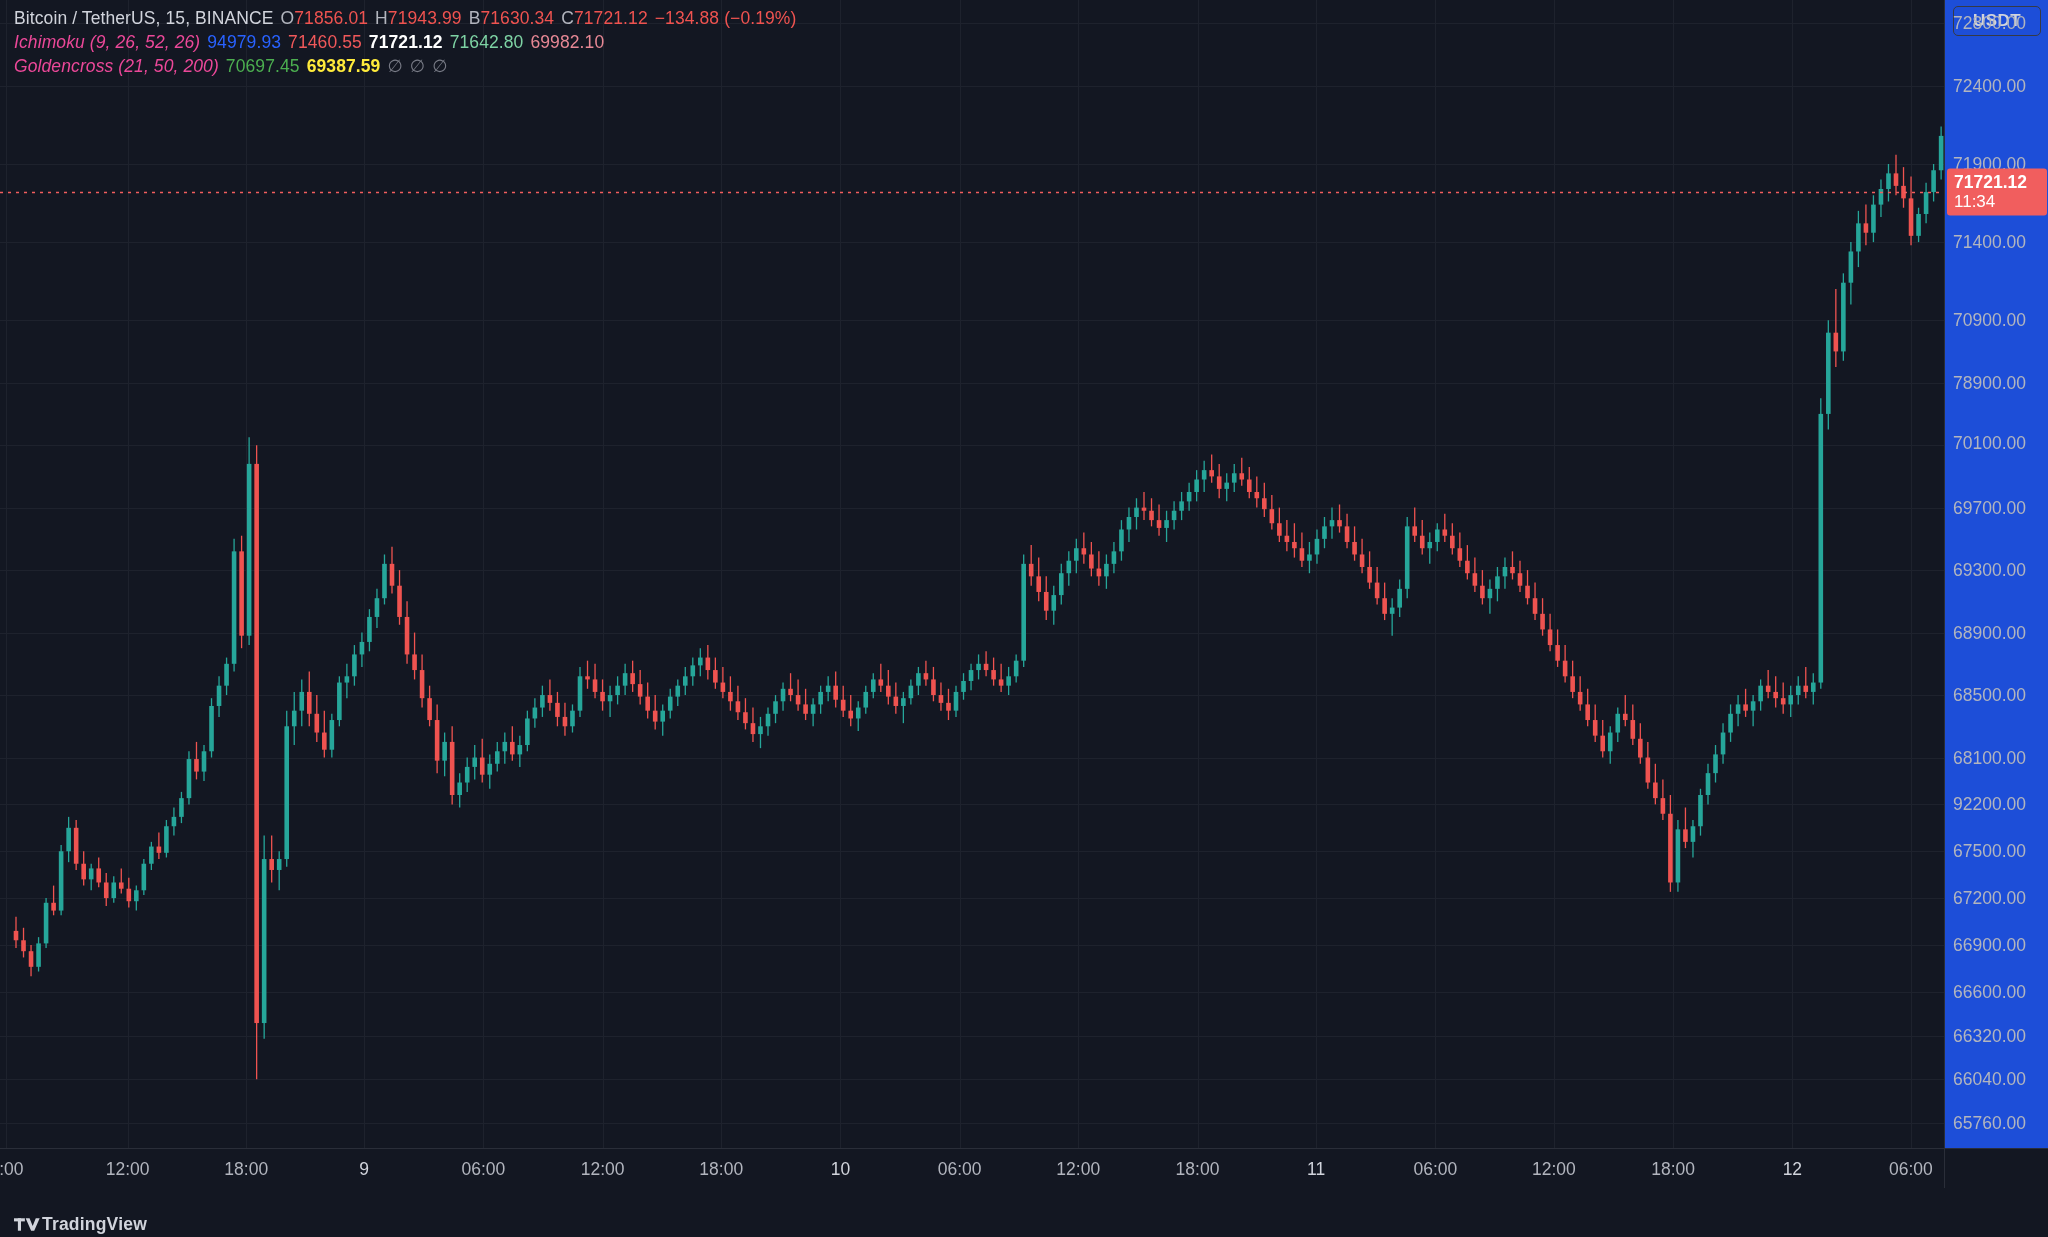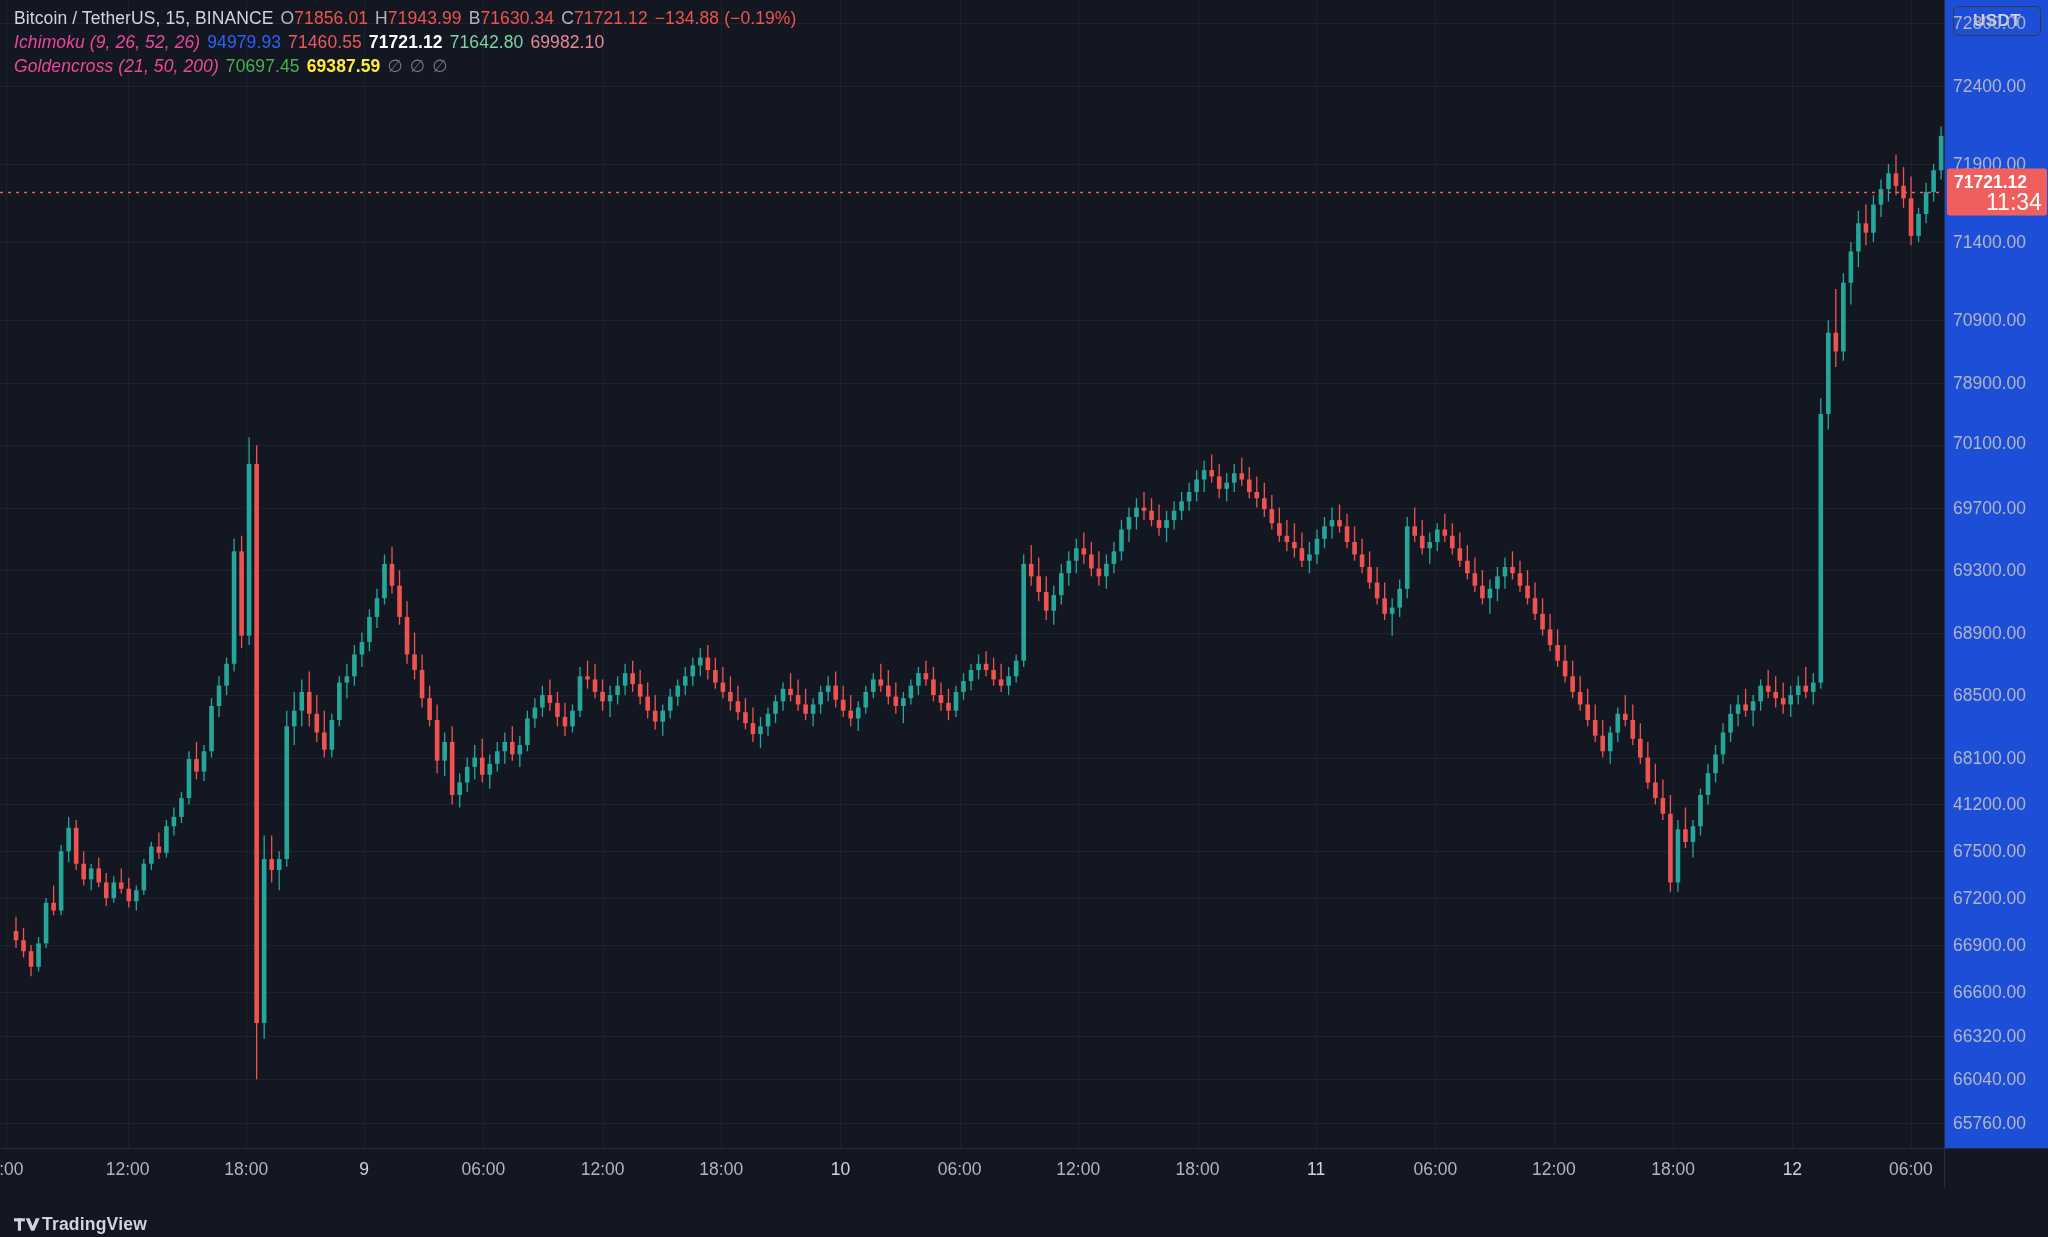--- a/index.html
+++ b/index.html
@@ -99,23 +99,22 @@
   #current-price-tag .cp-price {
     display:block;
     color:#ffffff;
     font-size:17.5px;
     font-weight:bold;
     line-height:20px;
   }
   #current-price-tag .cp-time {
     display:block;
     color:#ffffff;
-    font-size:23px;
+    font-size:17px;
     line-height:20px;
-    margin-left:32px;
   }
 
   
   #time-axis {
     position:absolute;
     left:0; top:1148px;
     width:2048px; height:40px;
     background:#131722;
     border-top:1px solid #2a2e39;
   }
@@ -773,21 +772,21 @@
         <div class="price-tick" style="top: 164px;">71900.00</div>
         <div class="price-tick" style="top: 242.095px;">71400.00</div>
         <div class="price-tick" style="top: 320.19px;">70900.00</div>
         <div class="price-tick" style="top: 382.667px;">78900.00</div>
         <div class="price-tick" style="top: 443px;">70100.00</div>
         <div class="price-tick" style="top: 507.619px;">69700.00</div>
         <div class="price-tick" style="top: 570.095px;">69300.00</div>
         <div class="price-tick" style="top: 632.571px;">68900.00</div>
         <div class="price-tick" style="top: 695.048px;">68500.00</div>
         <div class="price-tick" style="top: 757.524px;">68100.00</div>
-        <div class="price-tick" style="top: 804.381px;">41200.00</div>
+        <div class="price-tick" style="top: 804.381px;">92200.00</div>
         <div class="price-tick" style="top: 851.238px;">67500.00</div>
         <div class="price-tick" style="top: 898.095px;">67200.00</div>
         <div class="price-tick" style="top: 944.952px;">66900.00</div>
         <div class="price-tick" style="top: 991.81px;">66600.00</div>
         <div class="price-tick" style="top: 1035.54px;">66320.00</div>
         <div class="price-tick" style="top: 1079.28px;">66040.00</div>
         <div class="price-tick" style="top: 1123.01px;">65760.00</div>
       </div>
     <div id="current-price-tag" style="top: 191.939px;">
       <span class="cp-price">71721.12</span>

